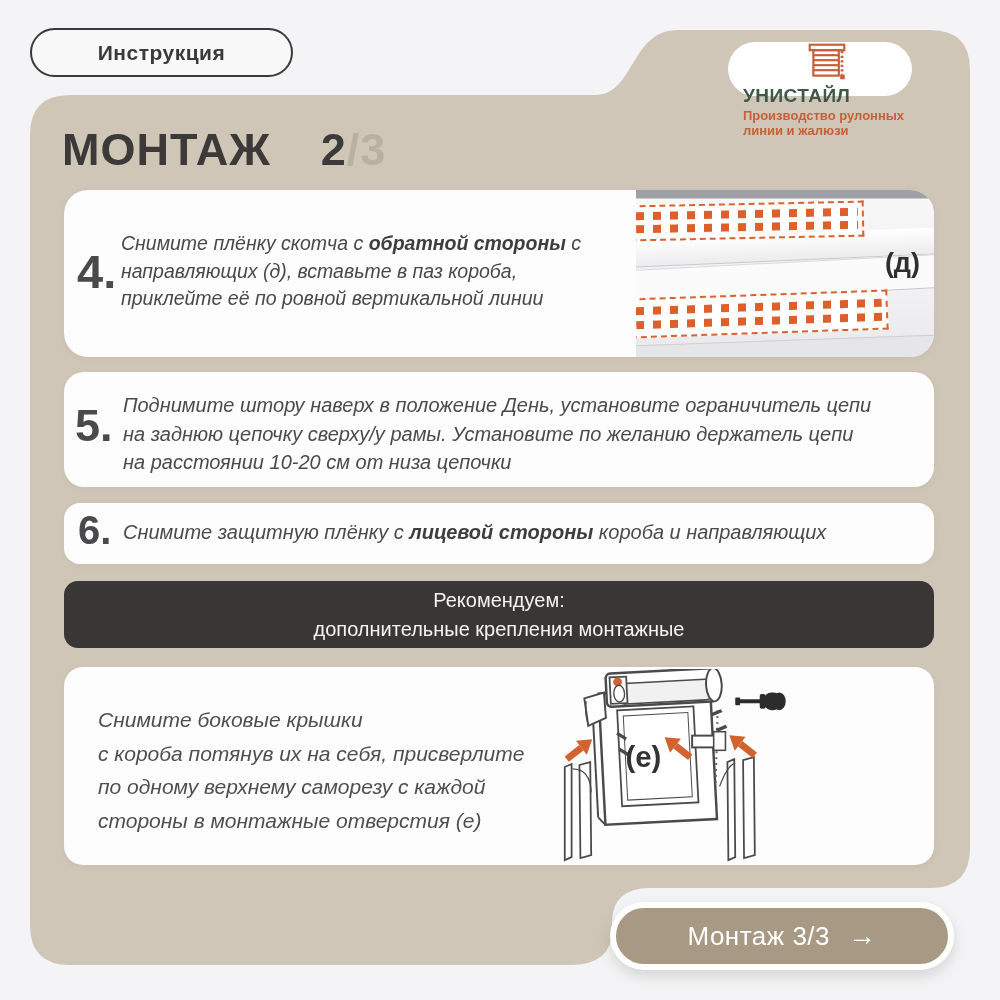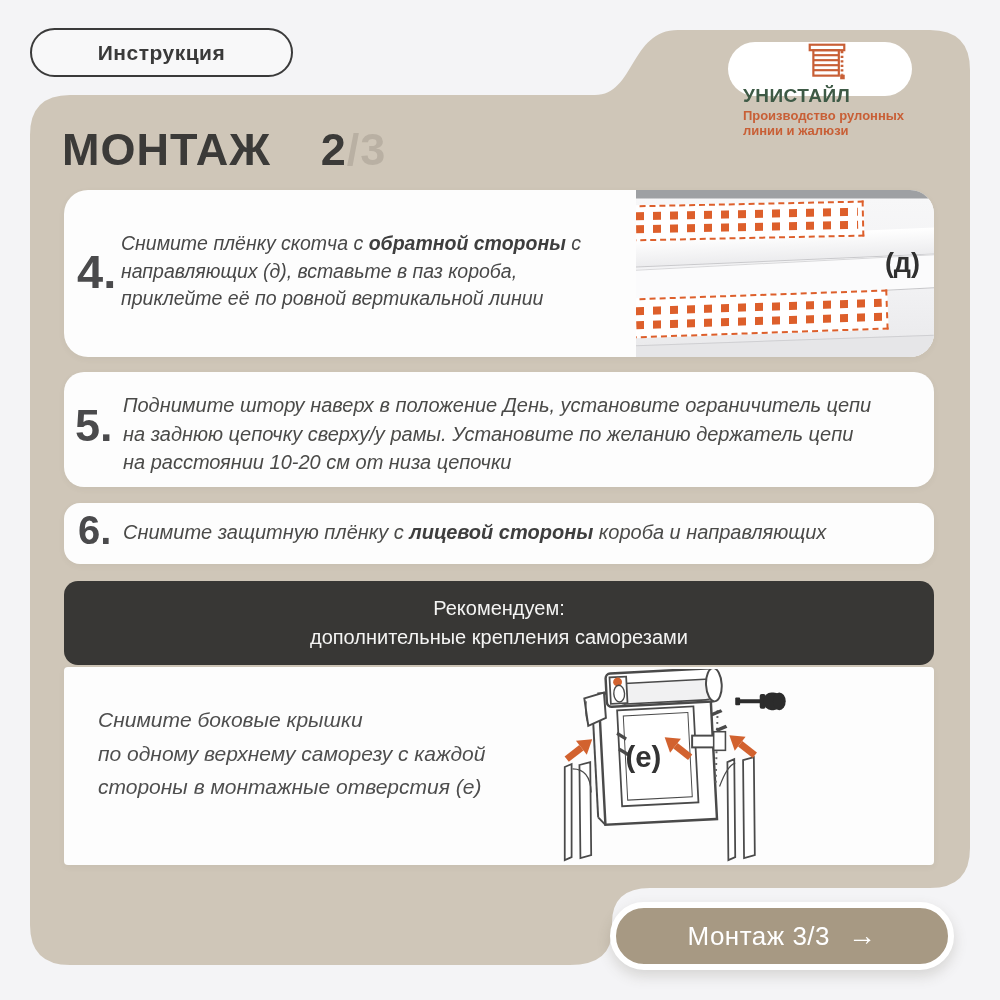--- a/index.html
+++ b/index.html
@@ -32,21 +32,21 @@
   
   .title{position:absolute;left:62px;top:124px;font-weight:800;font-size:45px;color:#3b3a38;letter-spacing:1px;white-space:nowrap;}
   .title .num{margin-left:50px;}
   .title .total{color:#b9b0a3;font-weight:700;}
 
   
   .card{position:absolute;background:#fdfdfd;box-shadow:0 2px 6px rgba(90,80,60,.06);}
   .card4{left:64px;top:190px;width:870px;height:167px;border-radius:24px;}
   .card5{left:64px;top:372px;width:870px;height:115px;border-radius:20px;}
   .card6{left:64px;top:503px;width:870px;height:61px;border-radius:16px;}
-  .cardF{left:64px;top:667px;width:870px;height:198px;border-radius:4px;}
+  .cardF{left:64px;top:667px;width:870px;height:198px;border-radius:19px;}
 
   .step-num{position:absolute;font-weight:bold;color:#4a4a4c;}
   .n4{left:13px;top:54px;font-size:47px;}
   .n5{left:11px;top:28px;font-size:45px;}
   .n6{left:14px;top:5px;font-size:40px;}
 
   .step-text{position:absolute;color:#484848;font-style:italic;}
   .t4{left:57px;top:40px;font-size:19.5px;line-height:27.5px;width:520px;}
   .t5{left:59px;top:19px;font-size:20px;line-height:28.5px;width:800px;color:#4a4a48;}
   .t6{left:59px;top:18px;font-size:20px;color:#4a4a48;white-space:nowrap;}
@@ -67,21 +67,21 @@
   .tape .row{position:absolute;left:4px;right:4px;height:8px;
     background-image:repeating-linear-gradient(90deg,#dd5f2b 0 8px,transparent 8px 17px);}
   .tape1{left:-6px;top:13px;width:234px;height:36px;transform:rotate(-1.2deg);}
   .tape2{left:-6px;top:104px;width:258px;height:40px;transform:rotate(-2deg);}
   .tape1 .r1{top:5px;} .tape1 .r2{top:18px;}
   .tape2 .r1{top:7px;} .tape2 .r2{top:21px;}
   .photo-label{position:absolute;right:14px;top:58px;font-size:27px;font-weight:bold;color:#2f2f2f;}
 
   
   .banner{
-    position:absolute;left:64px;top:581px;width:870px;height:84px;border-radius:14px;
+    position:absolute;left:64px;top:581px;width:870px;height:67px;border-radius:14px;
     background:#383735;color:#f4f4f3;display:flex;flex-direction:column;
     align-items:center;justify-content:center;font-size:20px;line-height:29px;
   }
 
   
   .tF{left:34px;top:36px;font-size:21px;line-height:33.5px;color:#4e4e4e;}
   .diagram{position:absolute;left:495px;top:2px;}
 
   
   .next-btn{
@@ -170,26 +170,27 @@
 
   <div class="card card6">
     <div class="step-num n6">6.</div>
     <div class="step-text t6">
       <span>Снимите защитную плёнку с </span><span class="b">лицевой стороны</span><span> короба и направляющих</span>
     </div>
   </div>
 
   <div class="banner">
     <span>Рекомендуем:</span>
-    <span>дополнительные крепления саморезами</span>
+    <span>дополнительные крепления монтажные</span>
   </div>
 
   <div class="card cardF">
     <div class="step-text tF">
       <span class="ln">Снимите боковые крышки</span>
+      <span class="ln">с короба потянув их на себя, присверлите</span>
       <span class="ln">по одному верхнему саморезу с каждой</span>
       <span class="ln">стороны в монтажные отверстия (е)</span>
     </div>
     <svg class="diagram" width="375" height="194" viewBox="0 0 375 198">
 
       <g transform="rotate(-3 100 90)" fill="#ffffff" stroke="#4a4a4a">
         <rect x="40" y="22" width="114" height="134" stroke-width="2.5"></rect>
         <line x1="40" y1="156" x2="33" y2="148" stroke-width="2"></line>
         <line x1="33" y1="148" x2="33" y2="30" stroke-width="2"></line>
         <rect x="58" y="40" width="78" height="98" stroke-width="1.8"></rect>

